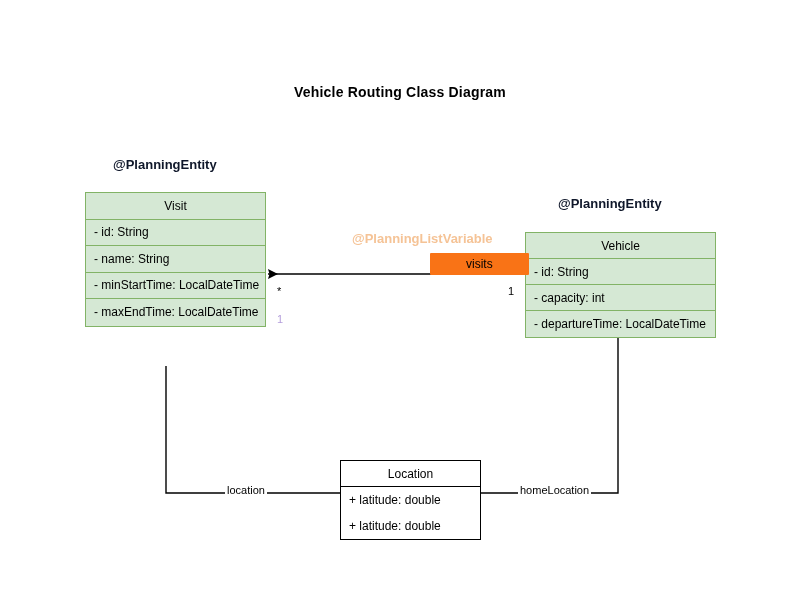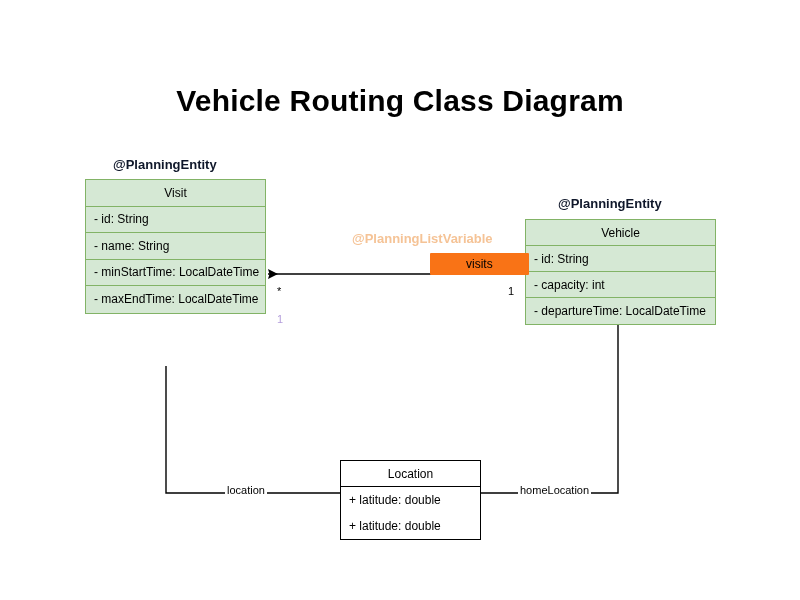--- a/index.html
+++ b/index.html
@@ -23,21 +23,21 @@
     height: 600px;
   }
 
   
   #diagram-title {
     position: absolute;
     left: 0;
     top: 84px;
     width: 800px;
     text-align: center;
-    font-size: 30px;
+    font-size: 14px;
     font-weight: bold;
     color: #000000;
     letter-spacing: 0.2px;
   }
 
   
   .stereotype {
     position: absolute;
     font-size: 13px;
     font-weight: bold;
@@ -72,20 +72,21 @@
   }
   .uml-class .row.attr {
     justify-content: flex-start;
     padding-left: 8px;
   }
 
   
   .uml-class.green {
     border-color: #82b366;
     background: #d5e8d4;
+    margin-top: 13px;
   }
   .uml-class.green .row { border-bottom: 1px solid #82b366; }
   .uml-class.green .row:last-child { border-bottom: none; }
 
   
   .uml-class.plain { border-color: #000000; background: #ffffff; }
   .uml-class.plain .row.header { border-bottom: 1px solid #000000; }
 
   
   #class-visit    { left: 85px;  top: 179px; width: 181px; }

